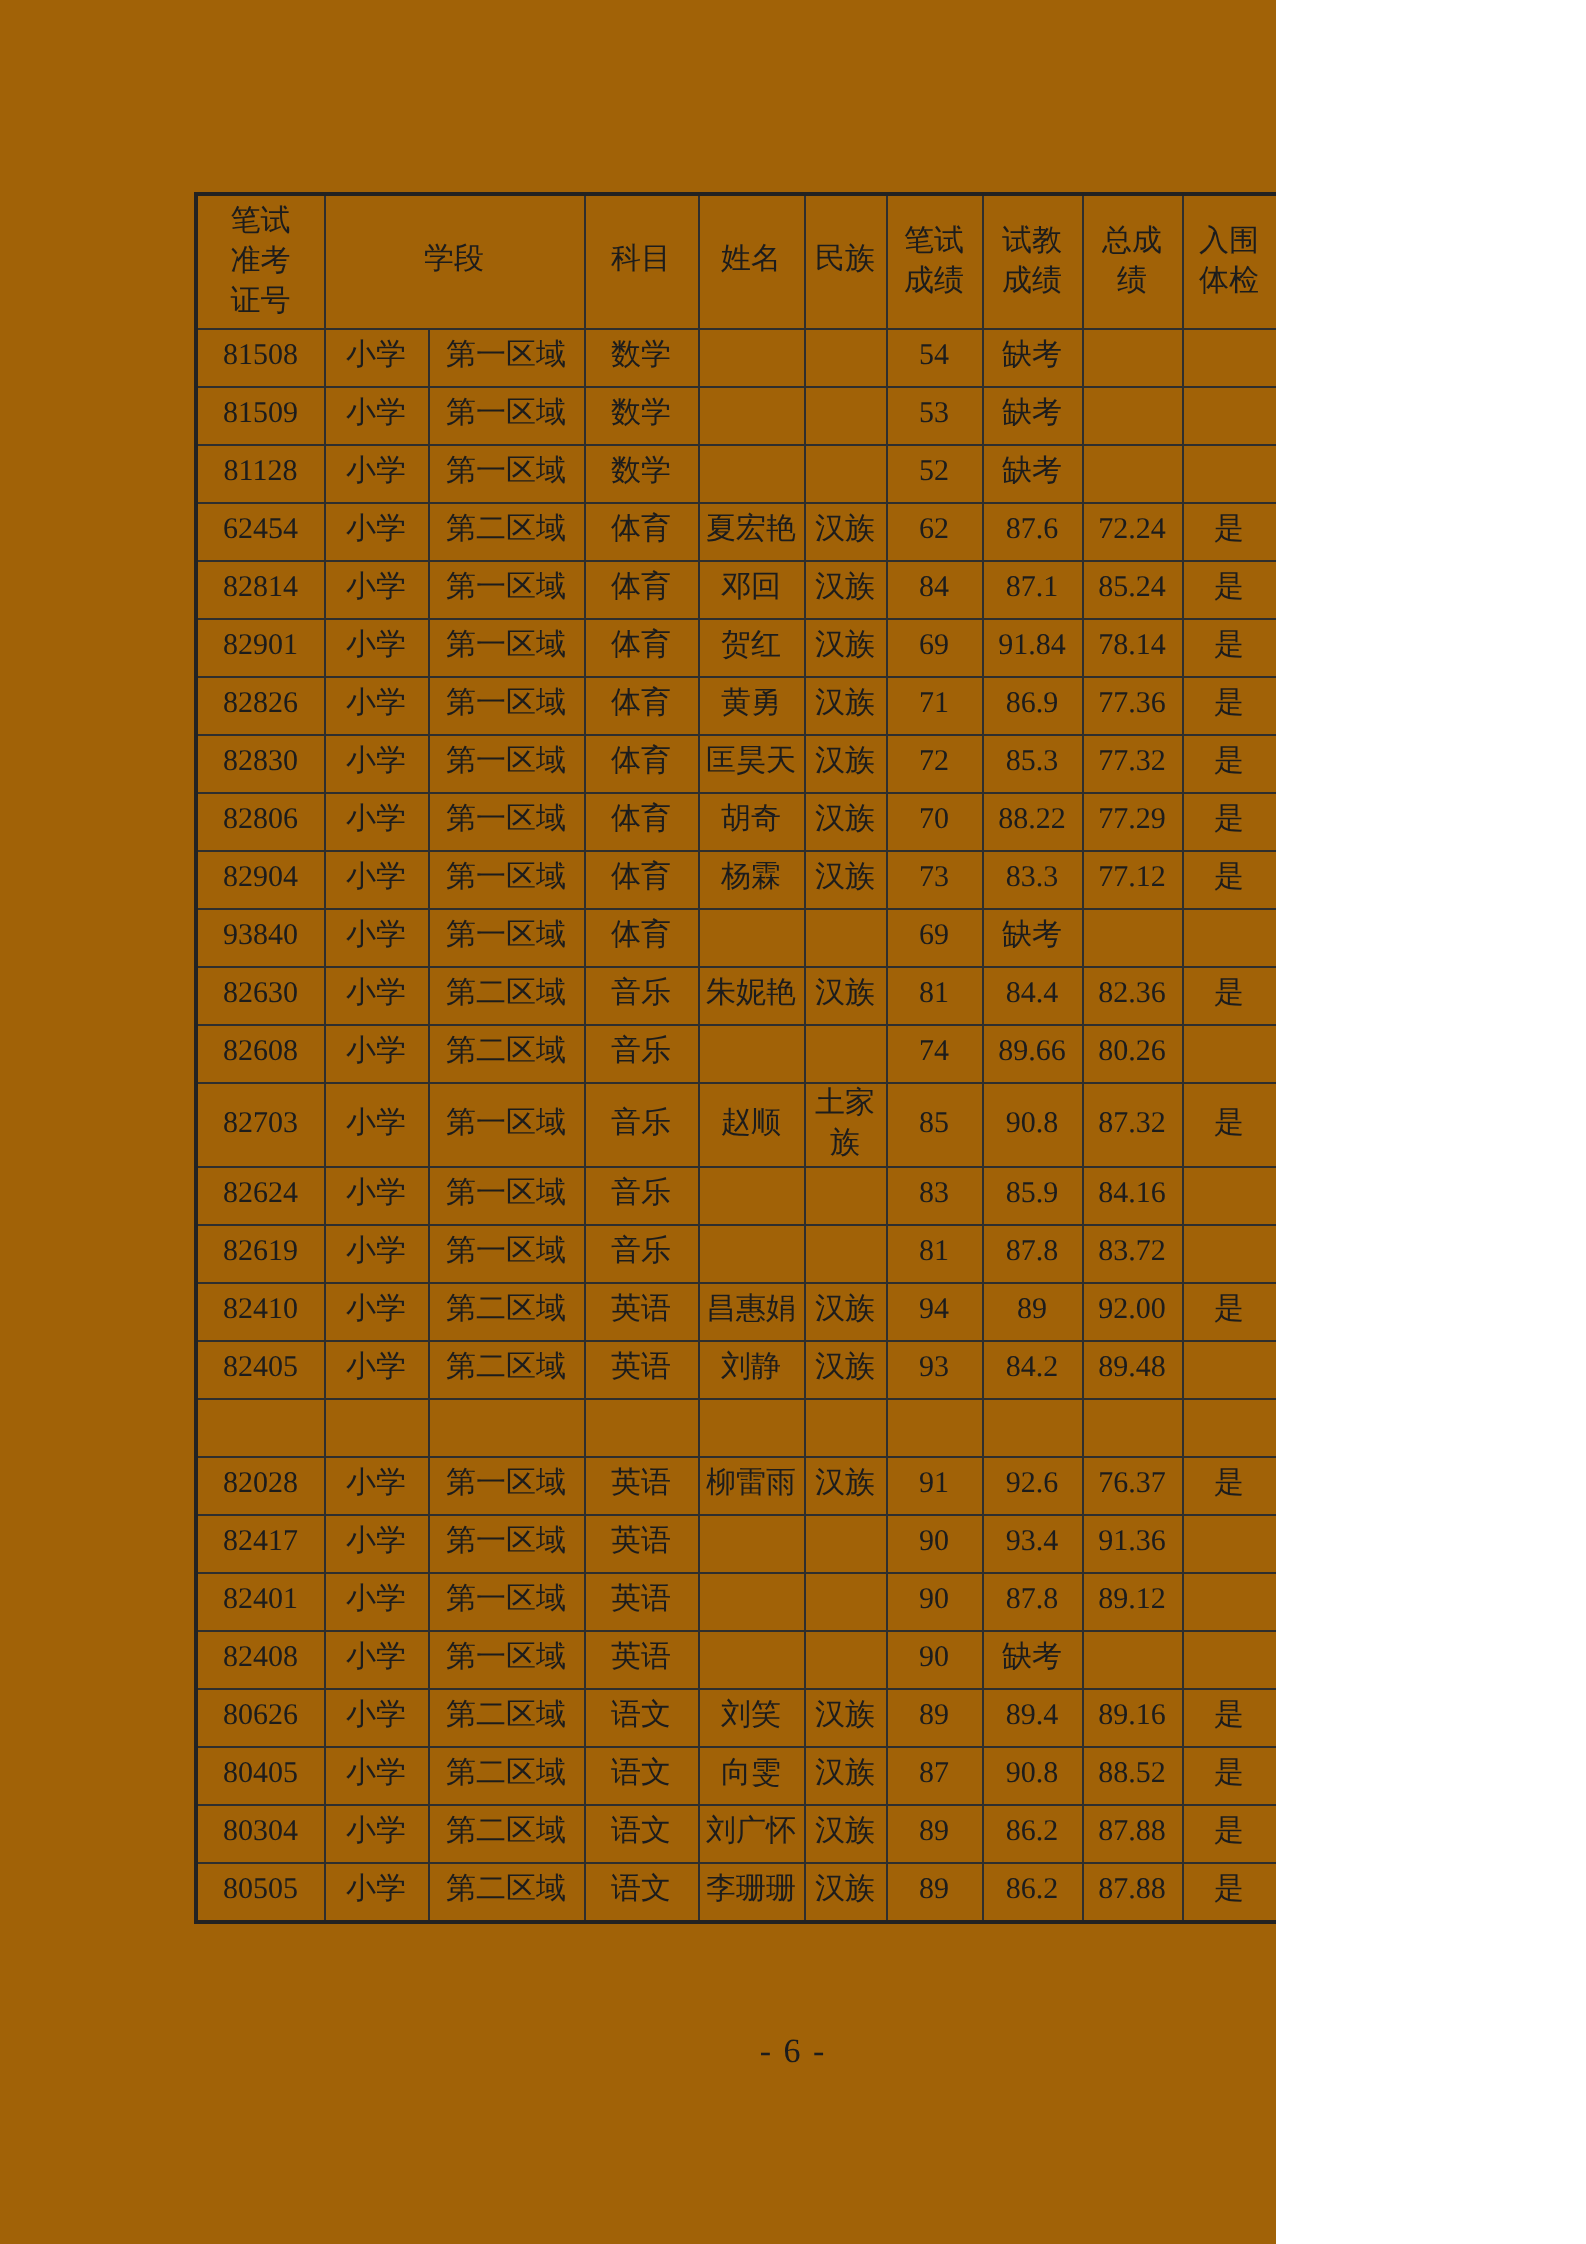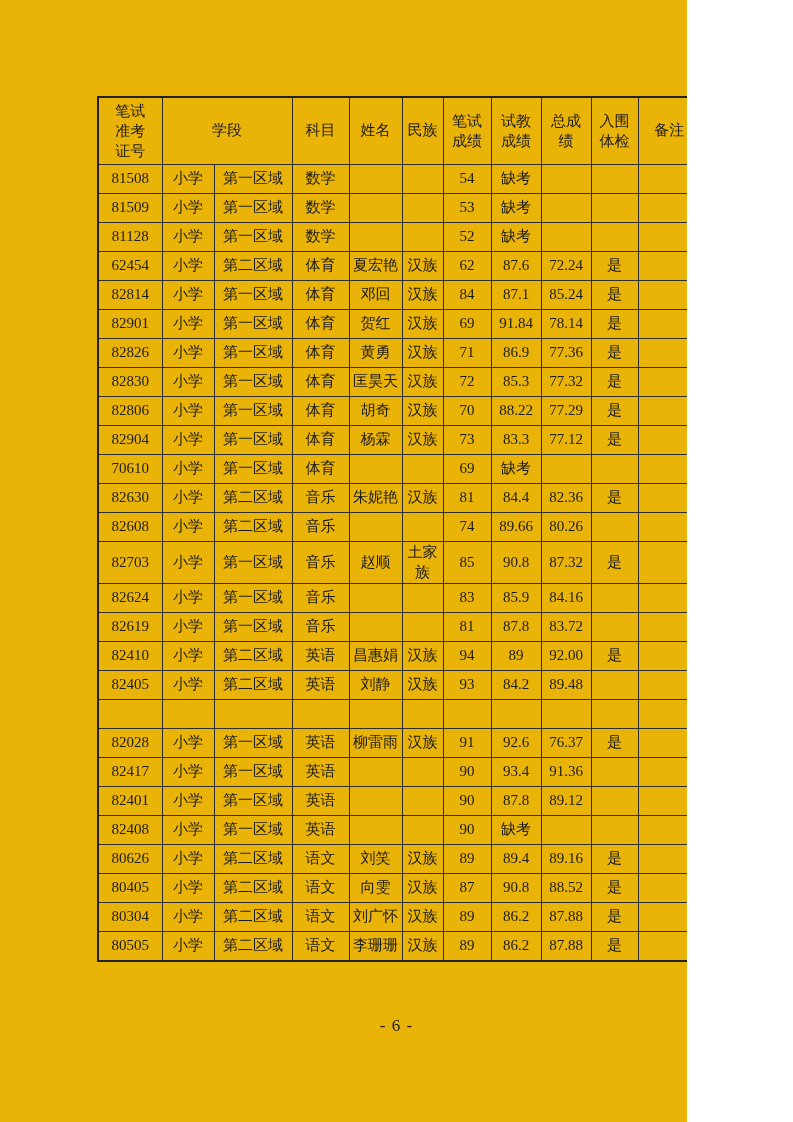--- a/index.html
+++ b/index.html
@@ -2,23 +2,23 @@
 <html><head>
 <meta charset="utf-8">
 <style>
   html, body {
     margin: 0;
     padding: 0;
     background: #ffffff;
   }
   .page {
     position: relative;
-    width: 687px;
+    width: 638px;
     height: 1122px;
-    background: #eab308;
+    background: #a16207;
     font-family: "Liberation Serif", "DejaVu Serif", serif;
     color: #1c1c1c;
     overflow: hidden;
   }
   table.results {
     position: absolute;
     left: 97px;
     top: 96px;
     width: 603px;
     border-collapse: collapse;
@@ -215,21 +215,21 @@
           <td>体育</td>
           <td>杨霖</td>
           <td>汉族</td>
           <td>73</td>
           <td>83.3</td>
           <td>77.12</td>
           <td>是</td>
           <td></td>
         </tr>
         <tr>
-          <td>70610</td>
+          <td>93840</td>
           <td>小学</td>
           <td>第一区域</td>
           <td>体育</td>
           <td></td>
           <td></td>
           <td>69</td>
           <td>缺考</td>
           <td></td>
           <td></td>
           <td></td>

